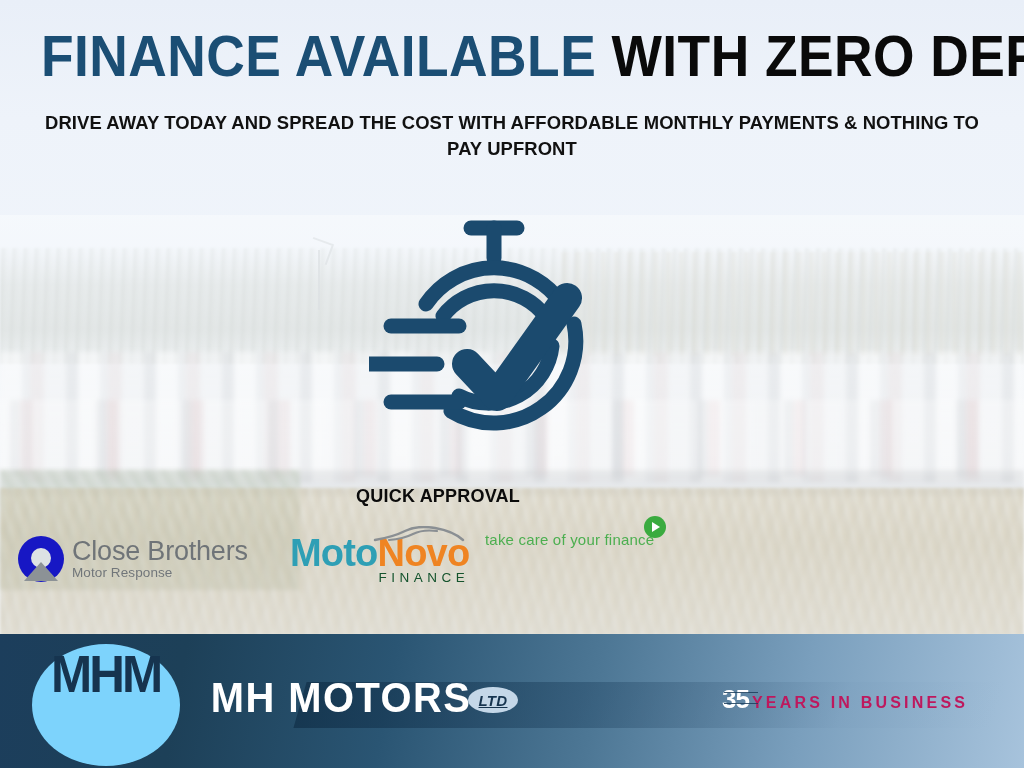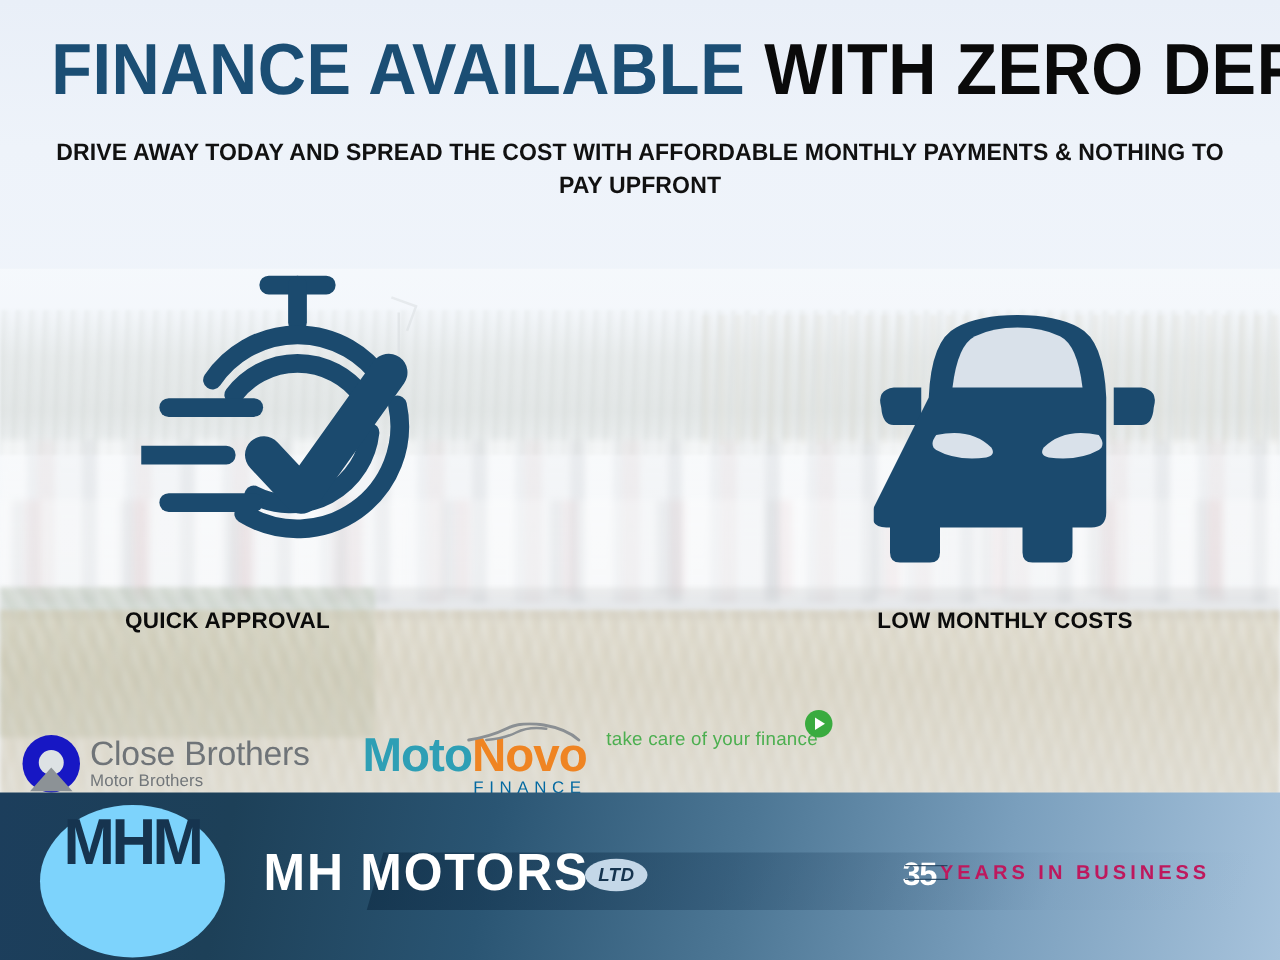--- a/index.html
+++ b/index.html
@@ -166,21 +166,21 @@
   }
   .f1 .feat-label { transform: translateX(-74px); }
   .f2 .feat-label { transform: translateX(-6px); }
   .f3 .feat-label { transform: translateX(36px); }
   .f1 .icon-box { transform: translate(-18px, -4px); }
   .f2 .icon-box { transform: translate(6px, 0px); }
   .f3 .icon-box { transform: translate(46px, 20px); }
 
   
   .partners {
-    position: absolute; left: 0; top: 580px; width: 892px; height: 78px;
+    position: absolute; left: 0; top: 528px; width: 892px; height: 78px;
   }
   .partner { position: absolute; display: flex; align-items: center; }
 
   .p-close { left: 18px; top: 8px; }
   .cb-mark {
     position: relative; width: 46px; height: 46px; margin-right: 8px;
   }
   .cb-ring {
     position: absolute; inset: 0;
     border-radius: 50%;
@@ -210,21 +210,21 @@
   .mn-wrap { position: relative; }
   .mn-car {
     position: absolute; right: 4px; top: -8px; width: 92px; height: 18px;
   }
   .mn-name {
     font-size: 38px; font-weight: bold; letter-spacing: -0.8px; line-height: 1.0;
   }
   .mn-moto { color: #2e9fb5; }
   .mn-novo { color: #ef8422; }
   .mn-sub {
-    font-size: 13.5px; color: #0369a1; letter-spacing: 4.5px; text-align: right;
+    font-size: 13.5px; color: #14532d; letter-spacing: 4.5px; text-align: right;
     margin-top: -2px;
   }
 
   .p-first { left: 485px; top: 2px; }
   .fr-wrap { position: relative; }
   .fr-name {
     font-size: 26px; font-weight: bold; color: #1d1d1d; letter-spacing: -0.3px; line-height: 1.1;
   }
   .fr-sub {
     font-size: 15px; color: #4caf50; letter-spacing: 0.2px; margin-top: 1px;
@@ -276,24 +276,25 @@
   .ltd-badge {
     position: absolute; left: 468px; top: 687px;
     width: 50px; height: 26px;
     border-radius: 50%;
     background: #c4d7e8;
     display: flex; align-items: center; justify-content: center;
   }
   .ltd-text {
     font-size: 15px; font-weight: bold; font-style: italic; color: #16344f;
     letter-spacing: 0.3px;
+    text-decoration: underline;
   }
   .years-wrap {
     position: absolute; left: 722px; top: 686px;
-    display: flex; align-items: center;
+    display: flex; align-items: flex-end;
   }
   .years-num {
     position: relative;
     font-size: 26px; font-weight: bold; color: #ffffff;
     letter-spacing: -1px;
     line-height: 1;
   }
   .years-num::after {
     content: "";
     position: absolute; left: 2px; top: 6px; width: 34px; height: 10px;
@@ -355,66 +356,34 @@
           </g>
           <g fill="none" stroke="#1b4a6e" stroke-width="30" stroke-linecap="round" stroke-linejoin="round">
             <polyline points="98,158 128,190 198,92"></polyline>
           </g>
         </svg>
       </div>
       <div class="feat-label">QUICK APPROVAL</div>
     </div>
 
 
-    <div class="feature f3">
-      <div class="icon-box">
-        <svg width="230" height="215" viewBox="0 0 230 215">
-          <g fill="#1b4a6e">
-
-            <path d="M 6 78 q -4 -14 10 -16 l 22 0 0 30 -22 0 q -9 0 -10 -14 z"></path>
-            <path d="M 224 78 q 4 -14 -10 -16 l -22 0 0 30 22 0 q 9 0 10 -14 z"></path>
-
-            <path d="M 44 70
-                     q 2 -46 22 -56
-                     q 18 -10 49 -10
-                     q 31 0 49 10
-                     q 20 10 22 56
-                     l 0 92
-                     q 0 12 -12 12
-                     l -15 0 0 20 q 0 8 -8 8 l -24 0 q -8 0 -8 -8 l 0 -20
-                     l -66 0 0 20 q 0 8 -8 8 l -24 0 q -8 0 -8 -8 l 0 -20
-                     l -3 0 q -12 0 -12 -12 z"></path>
-          </g>
-
-          <path d="M 63 62
-                   q 4 -34 18 -41
-                   q 14 -7 34 -7
-                   q 20 0 34 7
-                   q 14 7 18 41 z" fill="#e9eef4" fill-opacity="0.92"></path>
-
-          <path d="M 50 100 q 28 -6 44 10 q 4 6 -4 8 q -24 3 -40 -6 q -6 -4 0 -12 z" fill="#e9eef4" fill-opacity="0.92"></path>
-          <path d="M 180 100 q -28 -6 -44 10 q -4 6 4 8 q 24 3 40 -6 q 6 -4 0 -12 z" fill="#e9eef4" fill-opacity="0.92"></path>
-        </svg>
-      </div>
-      <div class="feat-label">LOW MONTHLY COSTS</div>
-    </div>
 
   </div>
 
   <div class="partners">
 
     <div class="partner p-close">
       <div class="cb-mark">
         <div class="cb-ring"></div>
         <div class="cb-hole"></div>
         <div class="cb-mountain"></div>
       </div>
       <div class="cb-text">
         <div class="cb-name">Close Brothers</div>
-        <div class="cb-sub">Motor Brothers</div>
+        <div class="cb-sub">Motor Response</div>
       </div>
     </div>
 
     <div class="partner p-motonovo">
       <div class="mn-wrap">
         <svg class="mn-car" viewBox="0 0 92 18">
           <path d="M 2 14 q 18 -3 30 -9 q 12 -6 30 -3 q 18 3 28 12" fill="none" stroke="#8a8f93" stroke-width="2.4" stroke-linecap="round"></path>
           <path d="M 16 14 q 14 -1 24 -6 q 10 -5 24 -3" fill="none" stroke="#8a8f93" stroke-width="2" stroke-linecap="round"></path>
         </svg>
         <div class="mn-name">

